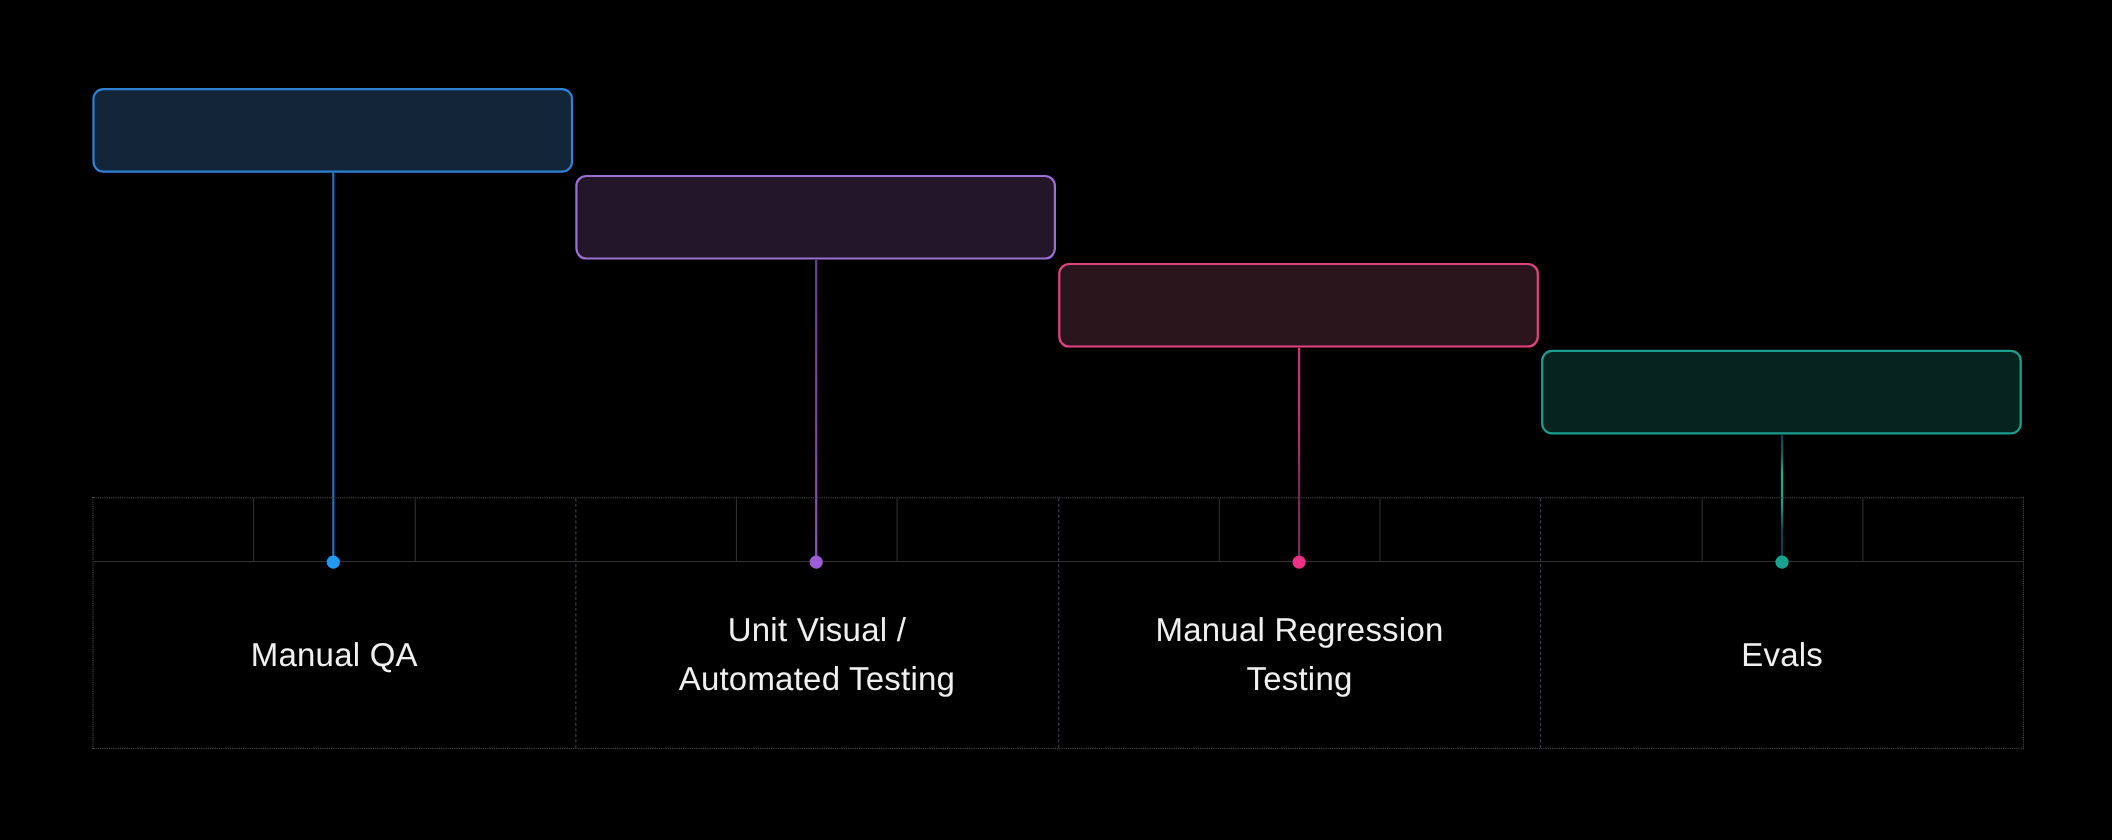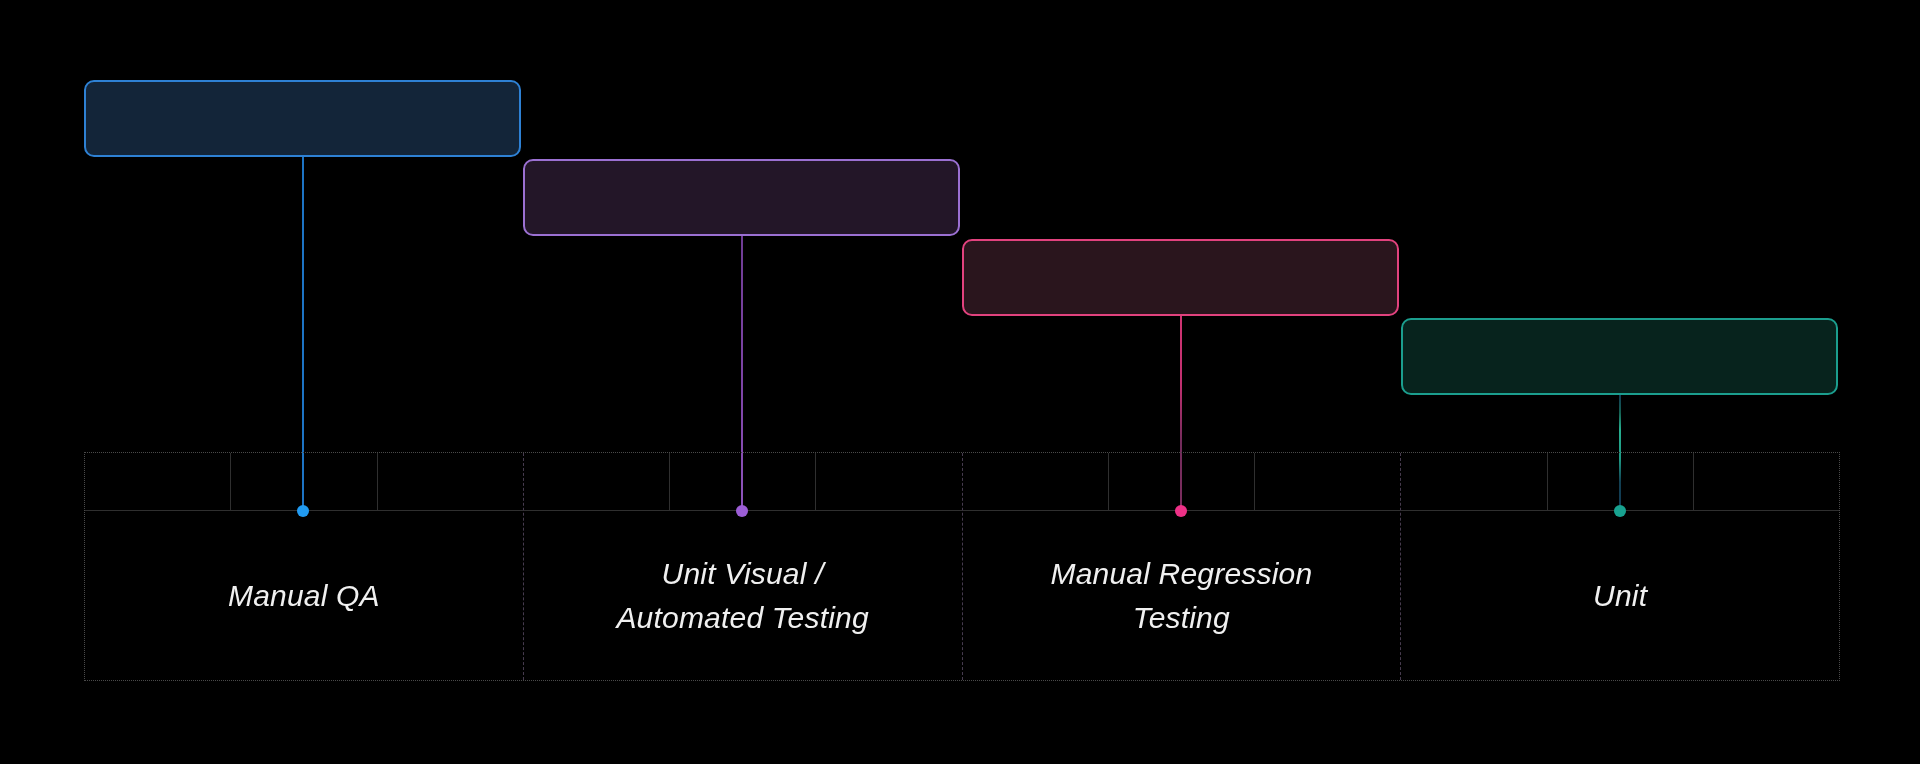--- a/index.html
+++ b/index.html
@@ -9,21 +9,20 @@
     width: 1920px;
     height: 764px;
     overflow: hidden;
     font-family: "Liberation Sans", sans-serif;
   }
   .canvas {
     position: relative;
     width: 1920px;
     height: 764px;
     background: var(--canvas-bg, #000);
-    font-style: italic;
   }
 
   
   .stage-box {
     position: absolute;
     width: 437px;
     height: 77px;
     border: 2px solid var(--accent);
     background: var(--fill);
     border-radius: 10px;
@@ -152,17 +151,17 @@
       <div class="label-cell">Manual Regression
 Testing</div>
     </div>
 
     <div class="section">
       <div class="header-row">
         <div class="hcell"></div>
         <div class="hcell"></div>
         <div class="hcell"></div>
       </div>
-      <div class="label-cell">Unit</div>
+      <div class="label-cell">Evals</div>
     </div>
 
   </div>
 </div>
 
 </body></html>

